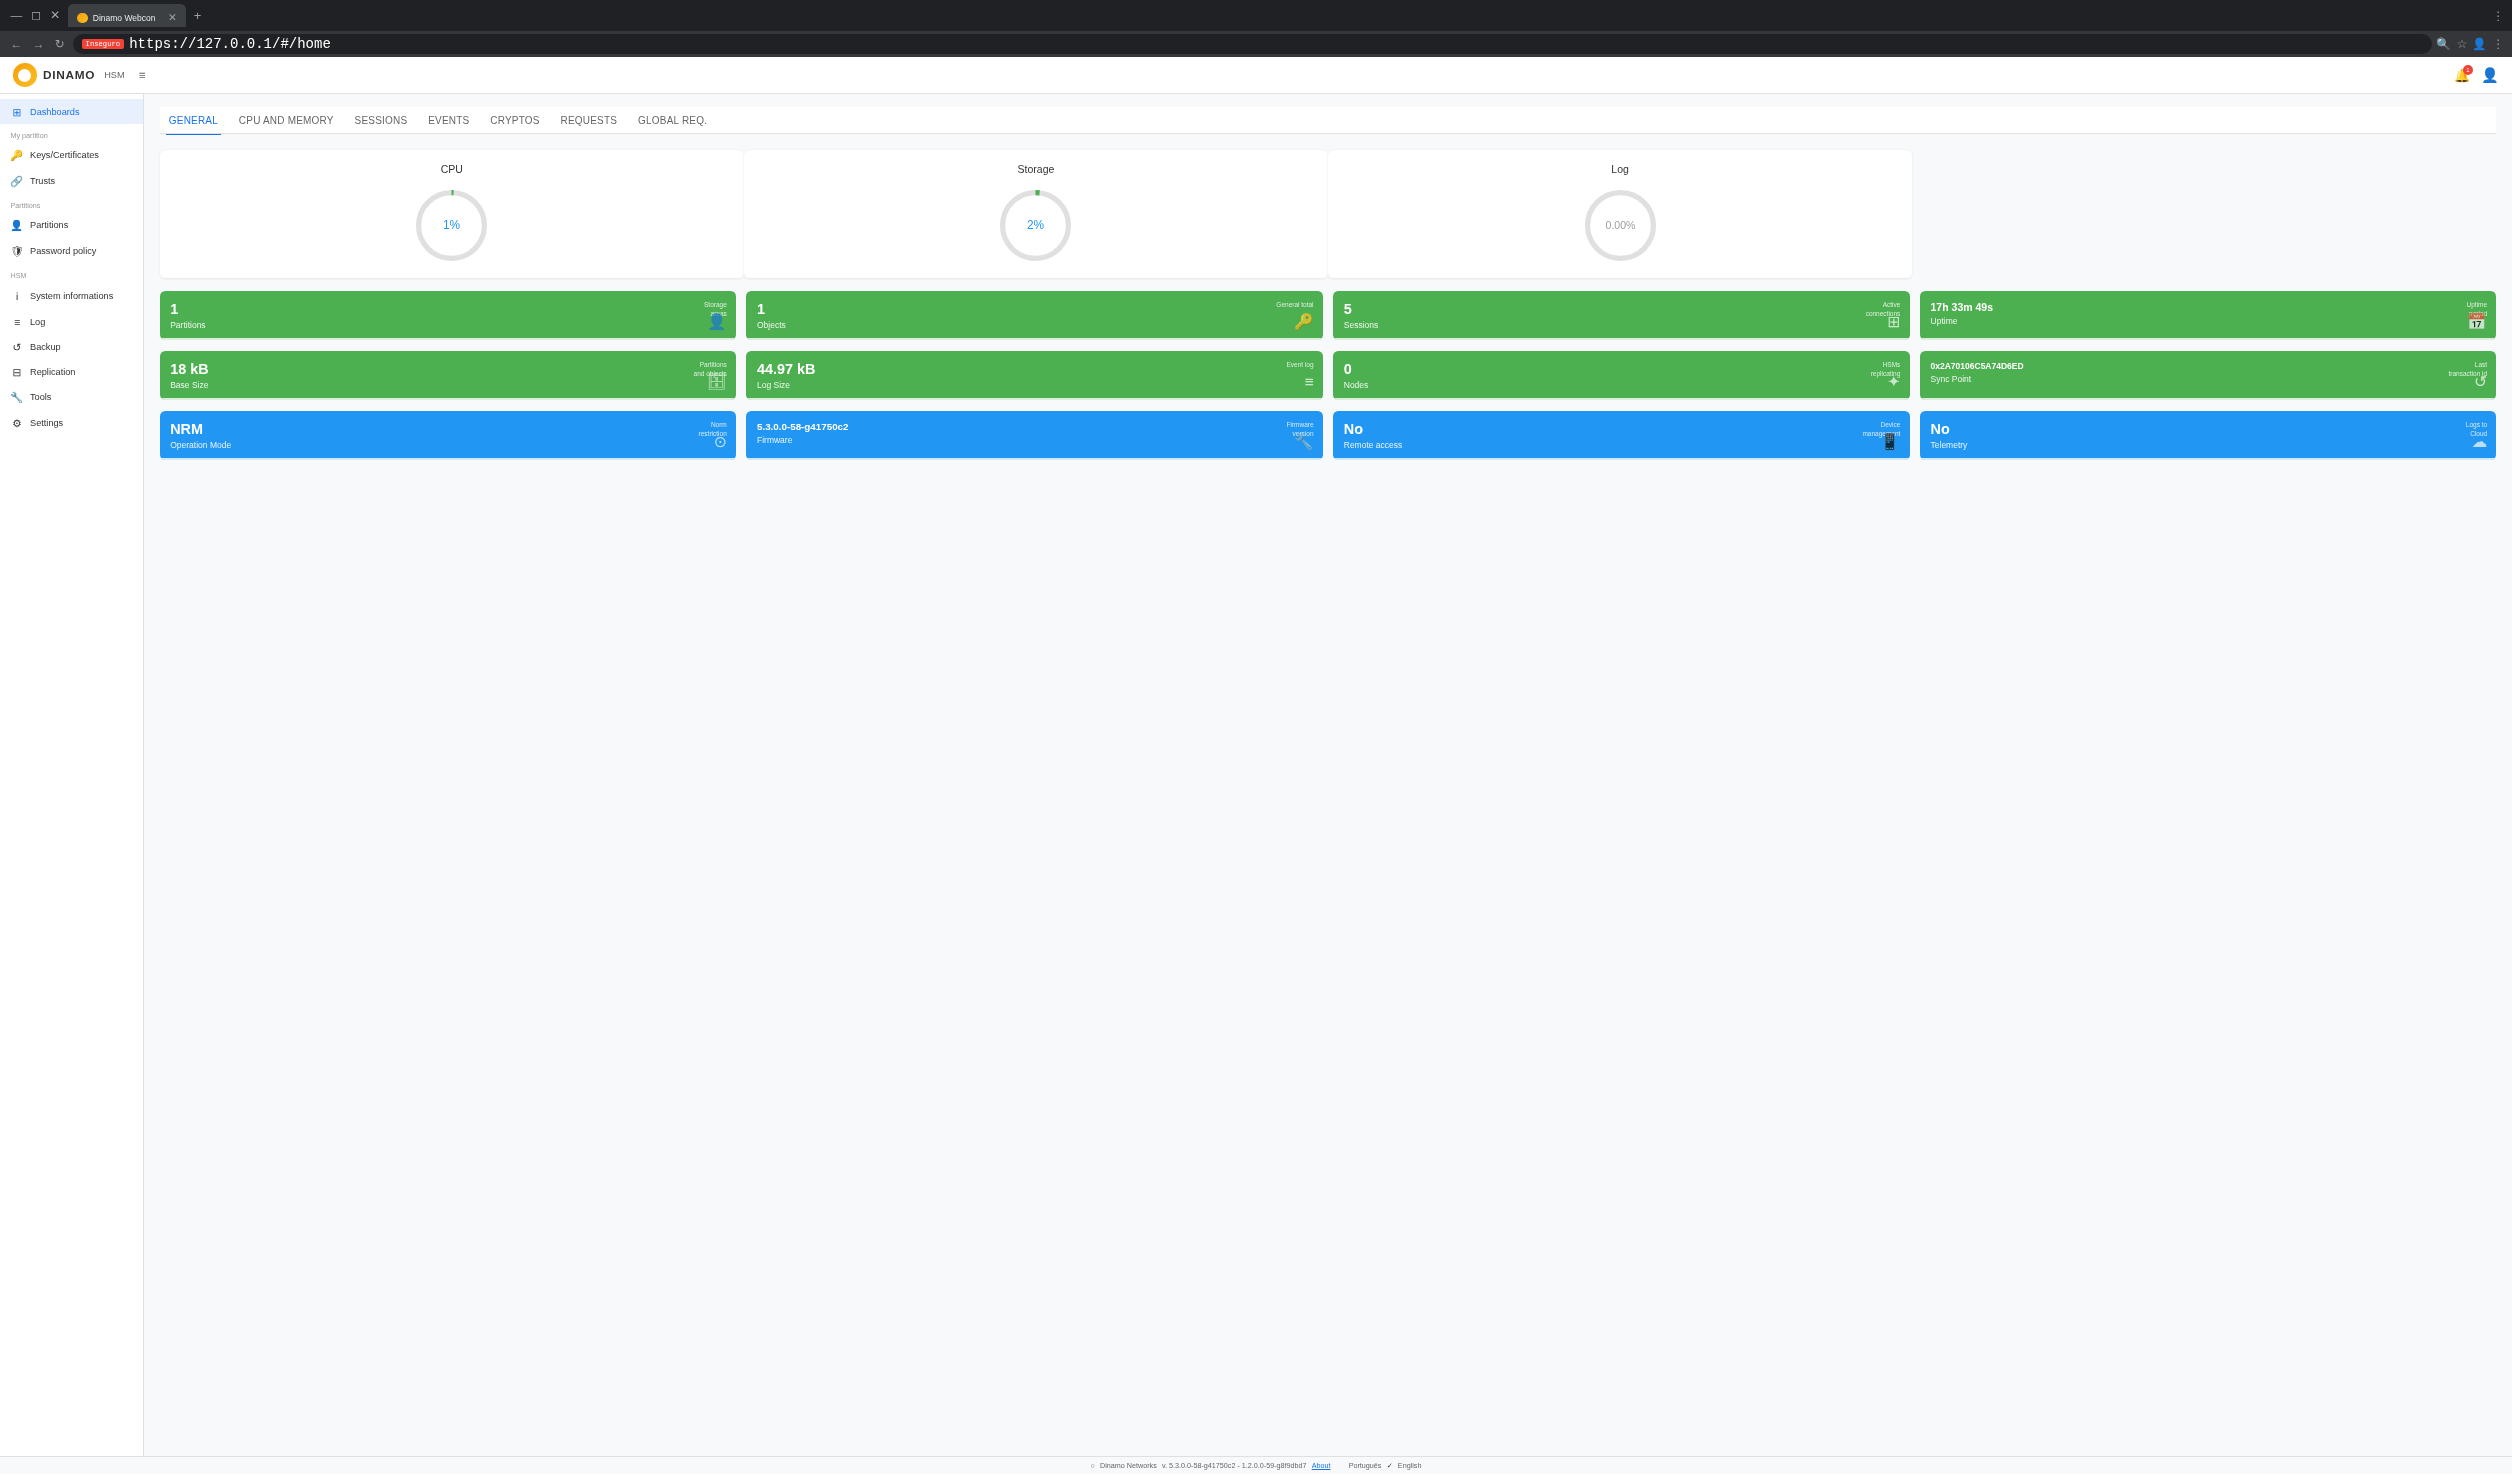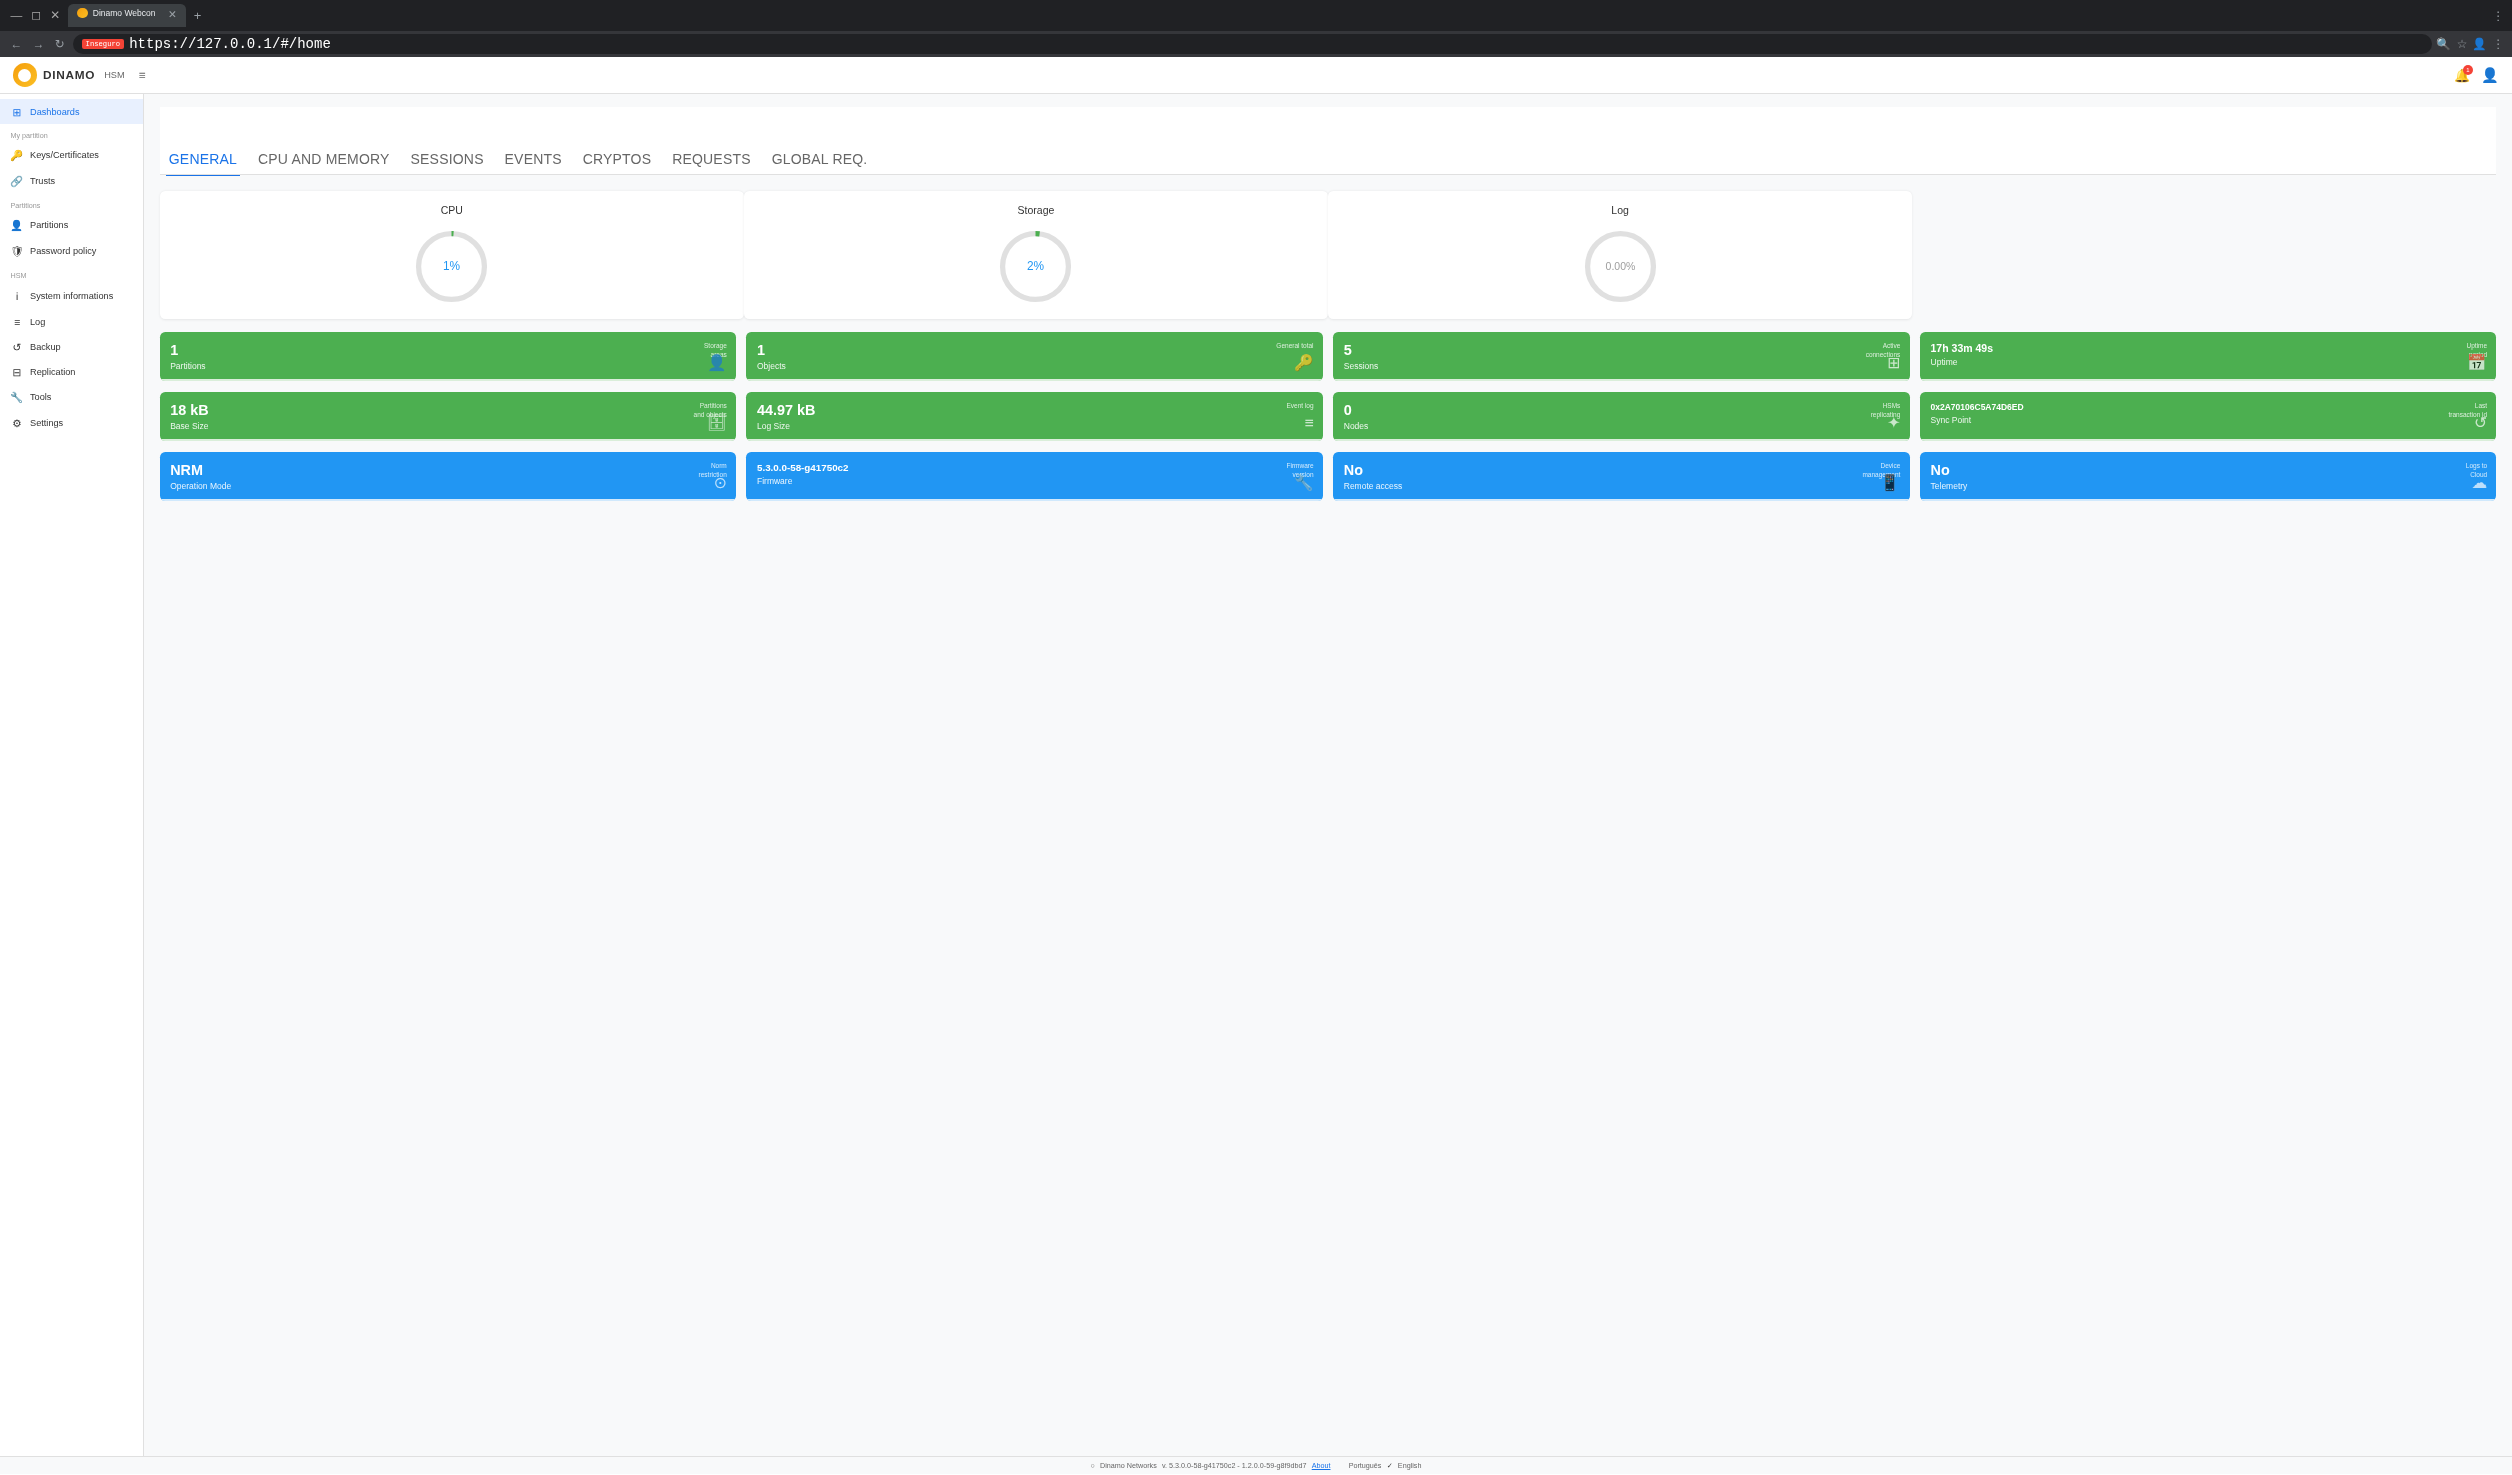--- a/index.html
+++ b/index.html
@@ -28,21 +28,21 @@
       display: flex;
       align-items: center;
       flex: 1;
       gap: 2.6px;
     }
     .browser-tab {
       background: #3c4043;
       border-radius: 5.2px 5.2px 0 0;
       padding: 3.9px 9.2px;
       display: flex;
-      align-items: flex-start;
+      align-items: flex-end;
       gap: 5.2px;
       color: #e8eaed;
       font-size: 8.5px;
       min-width: 118px;
       height: 23.6px;
     }
     .tab-favicon {
       width: 10.5px;
       height: 10.5px;
       border-radius: 50%;
@@ -170,28 +170,27 @@
     .dashboard-tabs {
       display: flex;
       gap: 15.7px;
       border-bottom: 1.3px solid #e0e0e0;
       margin-bottom: 15.7px;
       background: #fff;
       padding: 0 6.5px;
     }
     .tab-item {
       padding: 7.9px 2.6px;
-      font-size: 14px;
+      font-size: 10px;
       color: #666;
       cursor: pointer;
       border-bottom: 1.3px solid transparent;
       margin-bottom: -1.3px;
       font-weight: 500;
       letter-spacing: 0.2px;
-      margin-top: 36px;
     }
     .tab-item.active { color: #1a73e8; border-bottom-color: #1a73e8; }
 
     
     .gauge-row {
       display: grid;
       grid-template-columns: repeat(4, 1fr);
       margin-bottom: 13px;
     }
     .gauge-card {

